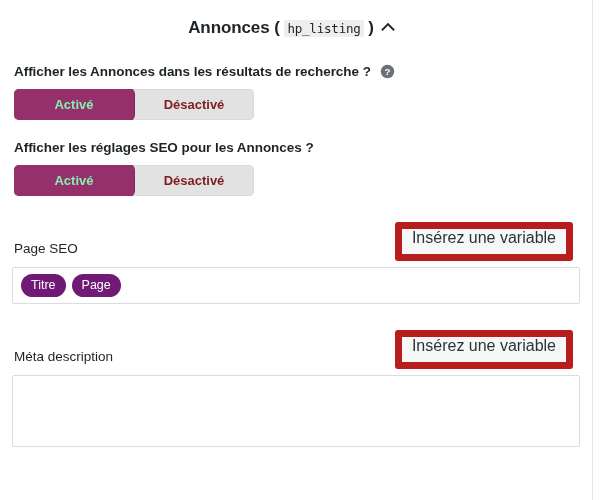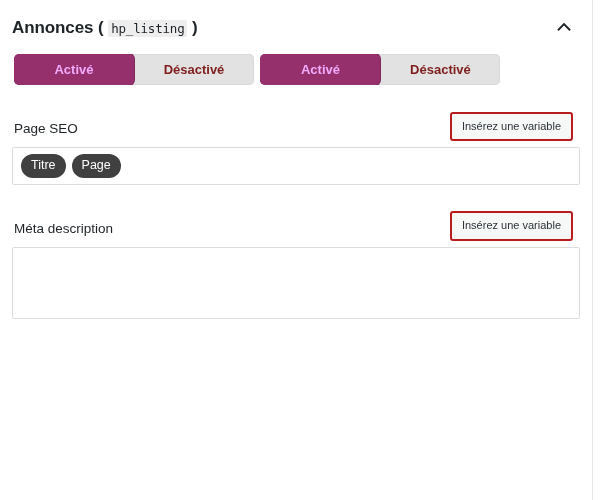--- a/index.html
+++ b/index.html
@@ -22,21 +22,21 @@
     height: 500px;
     box-sizing: border-box;
     border-right: 1px solid #e6e6e6;
     background: #ffffff;
   }
 
   
   .panel-header {
     display: flex;
     align-items: center;
-    justify-content: space-between;
+    justify-content: center;
     padding: 12px 14px 0 12px;
     box-sizing: border-box;
     height: 44px;
   }
   .panel-title {
     font-size: 17px;
     font-weight: bold;
     letter-spacing: -0.1px;
     color: #1d2327;
     white-space: nowrap;
@@ -118,21 +118,21 @@
     width: 120px;
     text-align: center;
     background: transparent;
     color: #7f1d1d;
     border: none;
     cursor: pointer;
     box-sizing: border-box;
   }
   .toggle-btn.is-active {
     background: #96306c;
-    color: #f0abfc;
+    color: #86efac;
     border-radius: 5px;
     box-shadow: 0 0 0 1px #80275c;
   }
 
   
   .seo-block {
     margin-top: 26px;
     position: relative;
   }
   .seo-block-head {
@@ -142,26 +142,26 @@
     min-height: 30px;
   }
   .seo-block-label {
     font-size: 13.5px;
     color: #1d2327;
     margin-left: 2px;
     padding-bottom: 5px;
   }
   .insert-variable-btn {
     font-family: "Liberation Sans", sans-serif;
-    font-size: 11px;
+    font-size: 16px;
     color: #2c3338;
     background: #f6f7f7;
-    border: 2px solid #b91c1c;
+    border: 7px solid #b91c1c;
     border-radius: 3px;
-    padding: 6px 10px 7px;
+    padding: 0 10px 7px;
     cursor: pointer;
     line-height: 1.1;
     margin-right: 7px;
     white-space: nowrap;
   }
 
   .tag-field {
     margin-top: 6px;
     border: 1px solid #dcdcde;
     border-radius: 2px;
@@ -169,21 +169,21 @@
     min-height: 36px;
     padding: 6px 8px;
     box-sizing: border-box;
     display: flex;
     flex-wrap: wrap;
     align-items: center;
     gap: 6px;
     cursor: text;
   }
   .tag-pill {
-    background: #404040;
+    background: #701a75;
     color: #ffffff;
     font-size: 12.5px;
     line-height: 1;
     padding: 5px 10px 6px;
     border-radius: 999px;
     white-space: nowrap;
     cursor: default;
     user-select: none;
   }
 
@@ -219,26 +219,38 @@
           <path d="M2.6 10.6 L8 5.2 L13.4 10.6" fill="none" stroke="#1d2327" stroke-width="1.9" stroke-linecap="square"></path>
         </svg>
       </span>
     </button>
   </div>
 
   <div class="panel-body">
 
 
     
+    <div class="field-label-row">
+      <span class="field-label">Afficher les Annonces dans les résultats de recherche ?</span>
+      <span class="help-icon">
+        <svg width="15" height="15" viewBox="0 0 16 16" aria-hidden="true">
+          <circle cx="8" cy="8" r="7.2" fill="#6b7177"></circle>
+          <text x="8" y="11.6" text-anchor="middle" font-family="'Liberation Sans', sans-serif" font-size="10.5" font-weight="bold" fill="#ffffff">?</text>
+        </svg>
+      </span>
+    </div>
     <div class="toggle-group">
       <button class="toggle-btn is-active">Activé</button>
       <button class="toggle-btn">Désactivé</button>
     </div>
 
     
+    <div class="field-label-row">
+      <span class="field-label">Afficher les réglages SEO pour les Annonces ?</span>
+    </div>
     <div class="toggle-group">
       <button class="toggle-btn is-active">Activé</button>
       <button class="toggle-btn">Désactivé</button>
     </div>
 
     
     <div class="seo-block">
       <div class="seo-block-head">
         <span class="seo-block-label">Page SEO</span>
         <button class="insert-variable-btn">Insérez une variable</button>

